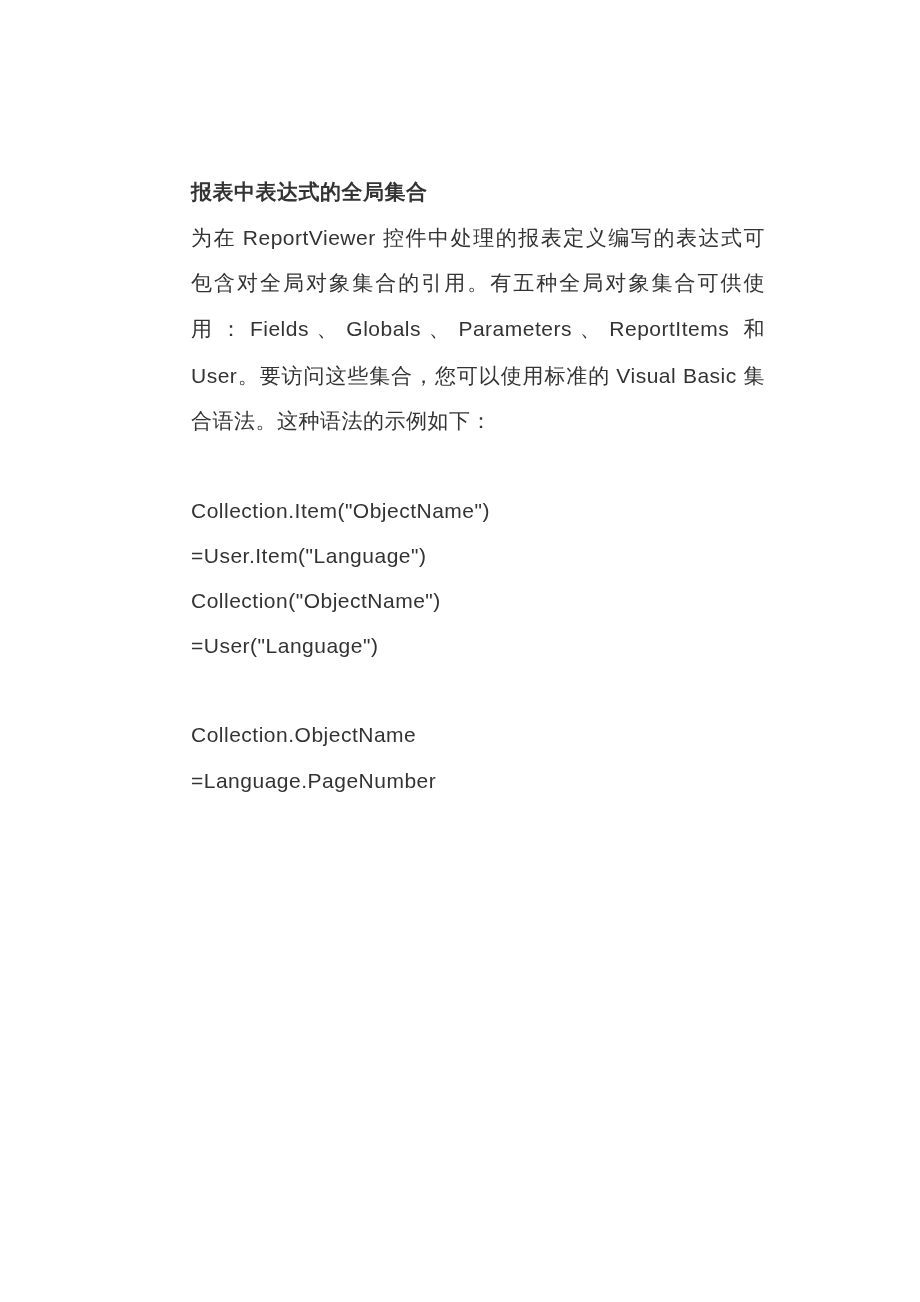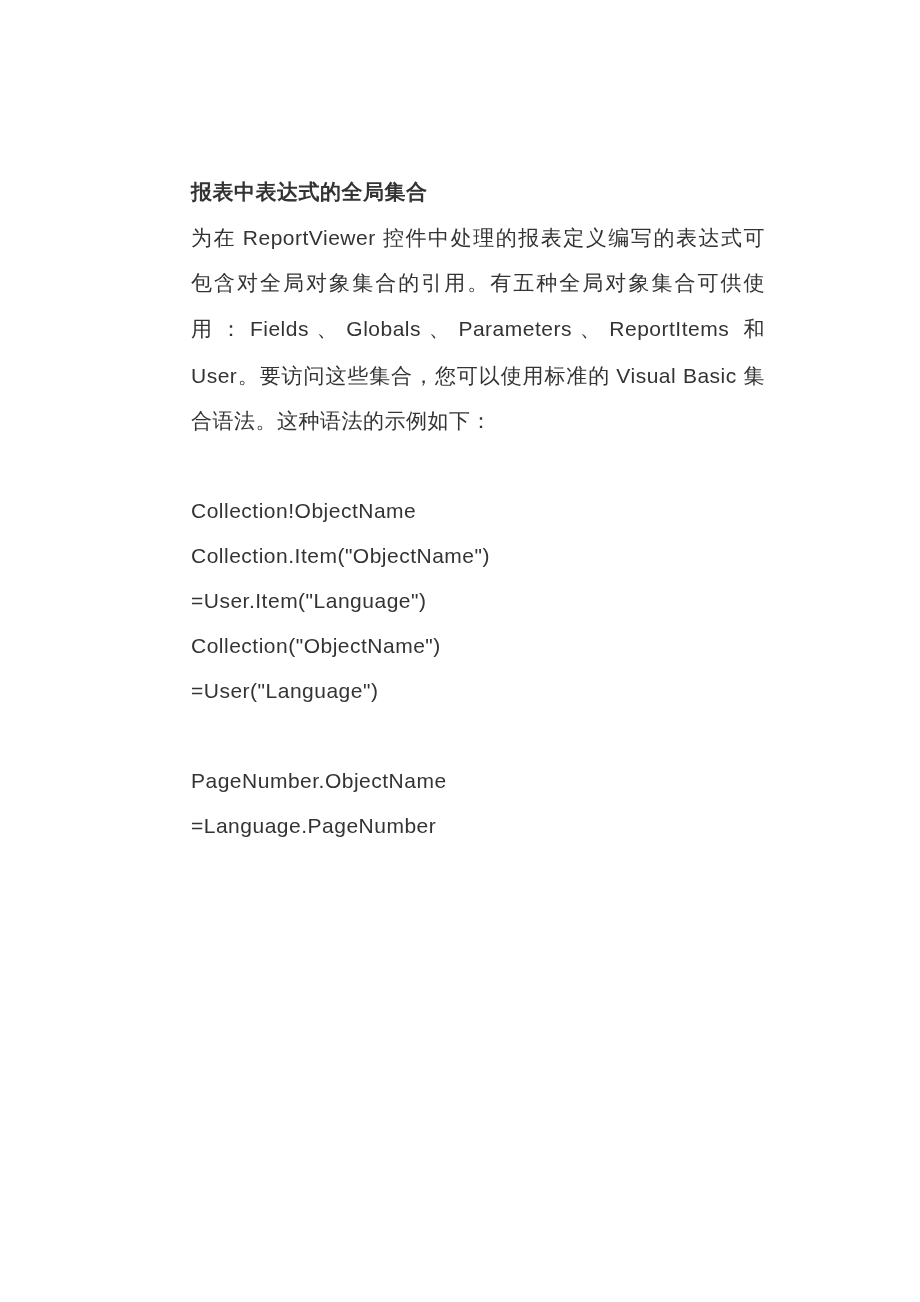--- a/index.html
+++ b/index.html
@@ -44,26 +44,25 @@
 </head>
 <body>
 
 <div class="page">
 
   <div class="heading">报表中表达式的全局集合</div>
 
   <div class="body-text"><span>为在 </span><span class="latin">ReportViewer </span><span>控件中处理的报表定义编写的表达式可包含对全局对象集合的引用。有五种全局对象集合可供使用：</span><span class="latin">Fields</span><span>、</span><span class="latin">Globals</span><span>、</span><span class="latin">Parameters</span><span>、</span><span class="latin">ReportItems </span><span>和 </span><span class="latin">User</span><span>。要访问这些集合，您可以使用标准的 </span><span class="latin">Visual Basic </span><span>集合语法。这种语法的示例如下：</span></div>
 
   <div class="code-block">
-      <div class="code-line">Collection!ObjectName</div>
       <div class="code-line">Collection.Item("ObjectName")</div>
       <div class="code-line">=User.Item("Language")</div>
       <div class="code-line">Collection("ObjectName")</div>
       <div class="code-line">=User("Language")</div>
     </div>
 
 
   <div class="code-block">
-      <div class="code-line">PageNumber.ObjectName</div>
+      <div class="code-line">Collection.ObjectName</div>
       <div class="code-line">=Language.PageNumber</div>
     </div>
 
 </div>
 
 </body></html>

